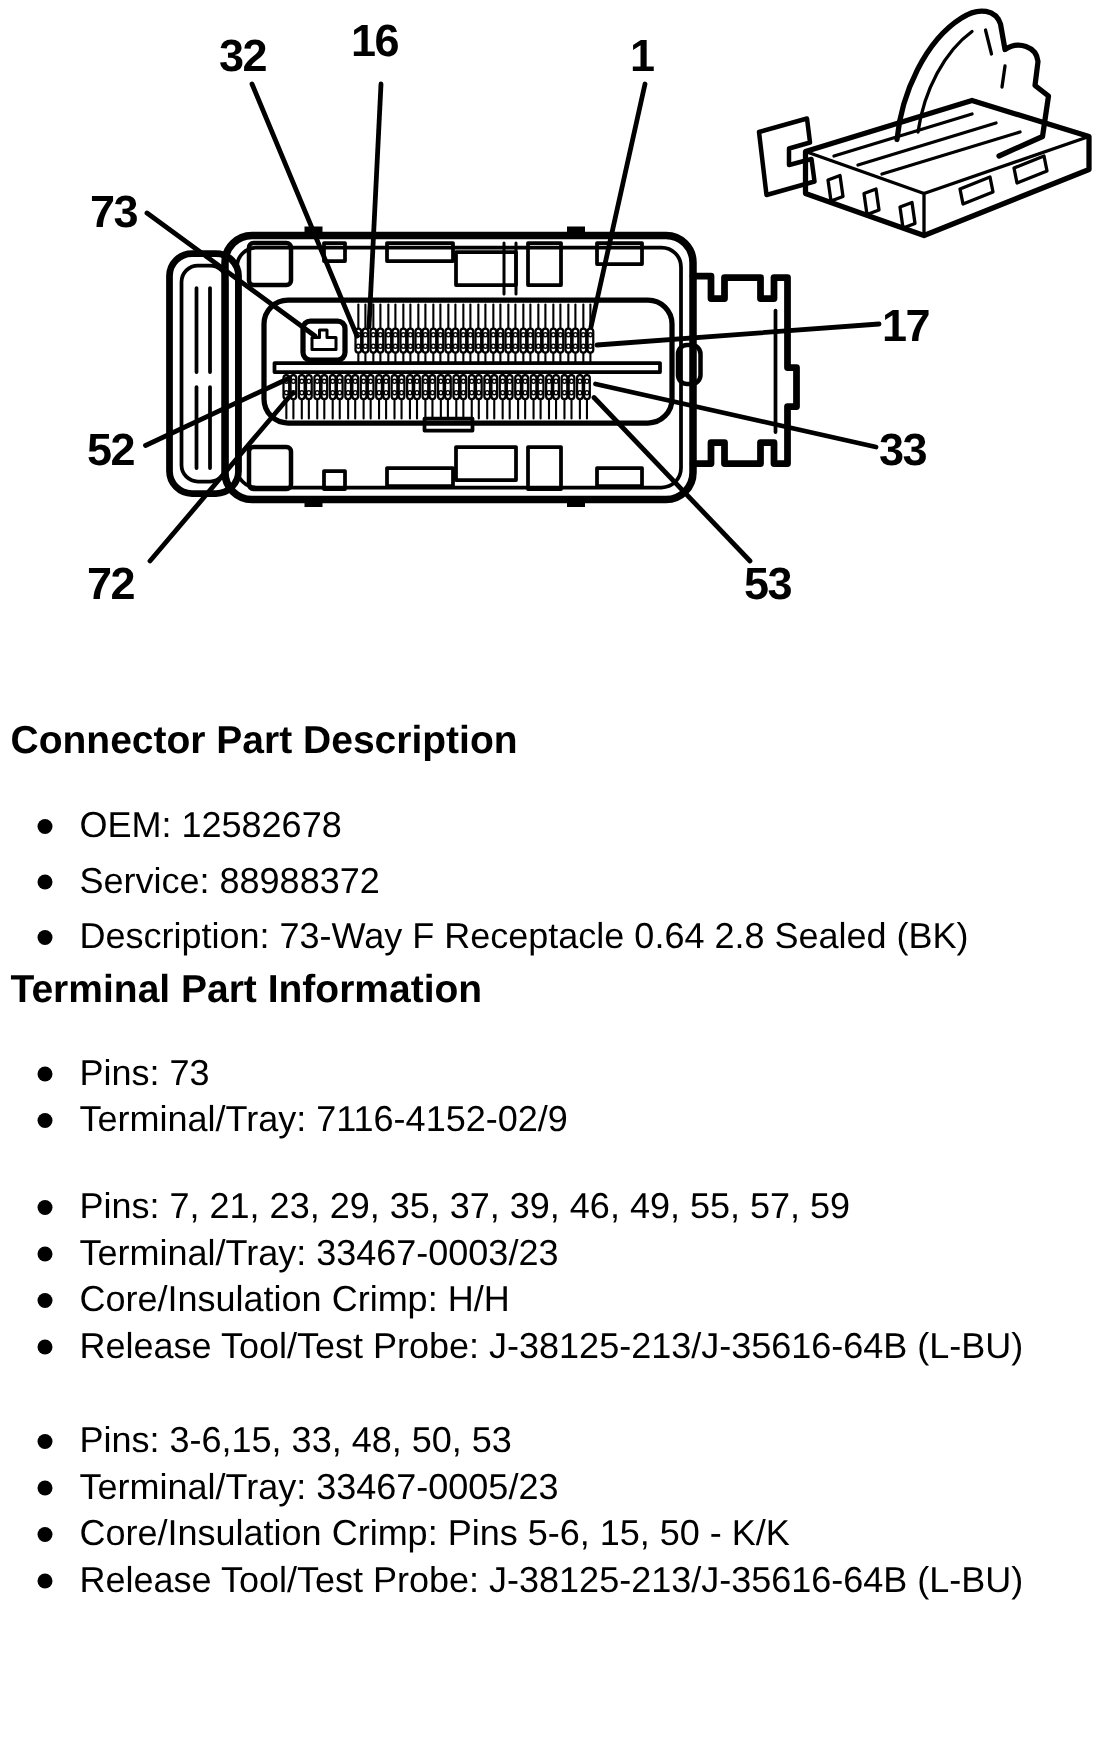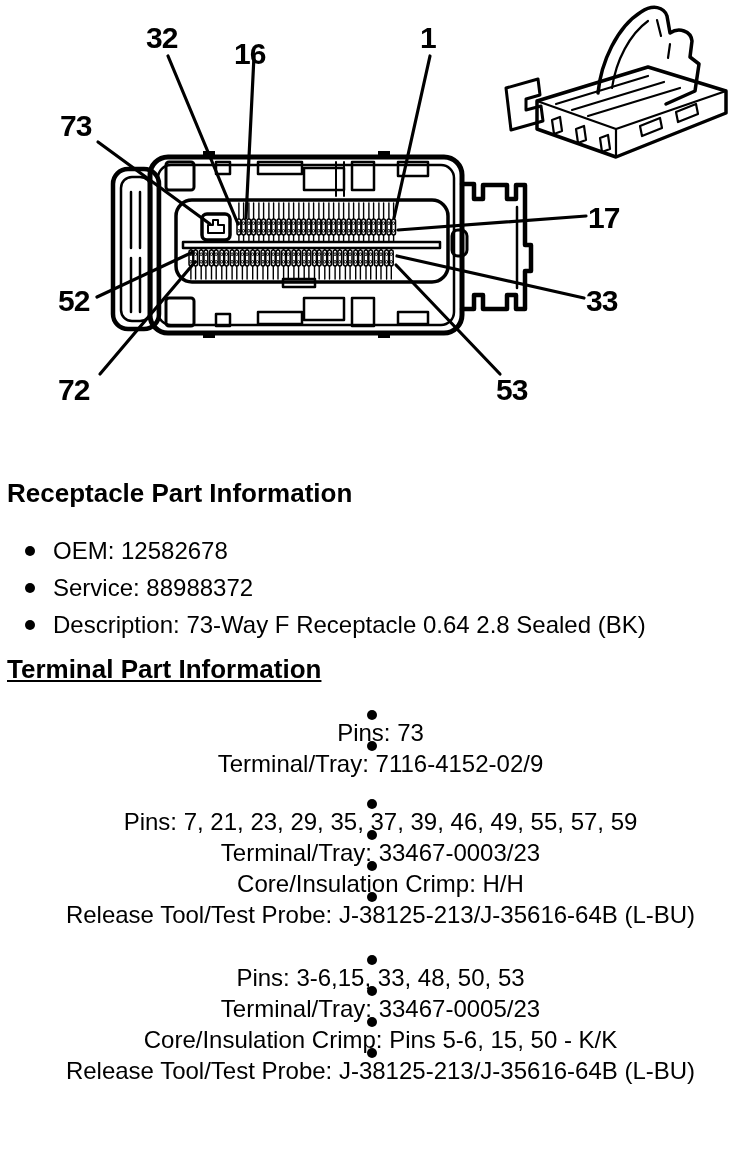--- a/index.html
+++ b/index.html
@@ -11,40 +11,40 @@
   .page { position:relative; width:736px; height:1168px; background:#fff; }
 
   
   .diagram-area { position:relative; width:620px; height:460px; }
   .diagram-area svg { display:block; width:736px; height:460px; }
   .callout {
     position:absolute; font-weight:bold; font-size:30px; line-height:32px;
     letter-spacing:-1px; color:#000; white-space:nowrap;
   }
   .co-32 { left:146px; top:22px; }
-  .co-16 { left:234px; top:38px; }
+  .co-16 { left:234px; top:12px; }
   .co-1  { left:420px; top:22px; }
-  .co-73 { left:60px;  top:110px; }
+  .co-73 { left:60px;  top:126px; }
   .co-17 { left:588px; top:202px; }
   .co-33 { left:586px; top:285px; }
   .co-52 { left:58px;  top:285px; }
   .co-72 { left:58px;  top:374px; }
   .co-53 { left:496px; top:374px; }
 
   
   h1.sec {
     margin-left:7px; font-size:26px; line-height:30px; font-weight:bold; color:#000;
   }
   #h-connector { margin-top:18px; }
-  #h-terminal  { margin-top:11px;text-decoration:underline; }
+  #h-terminal  { margin-top:1px; }
   ul.blist { list-style:none; padding-left:25px; }
   ul.blist li { display:flex; align-items:center; }
   ul.clist { margin-top:24px; }
   ul.clist li { height:37px;align-items:center; }
-  ul.glist li { height:31px;flex-direction:column; }
+  ul.glist li { height:31px; }
   ul.g1 { margin-top:26px; }
   ul.g2 { margin-top:27px; }
   ul.g3 { margin-top:32px; }
   .bullet {
     width:10px; height:10px; border-radius:50%; background:#000;
     margin-right:18px; flex:0 0 auto;
   }
   .txt { font-size:24px; line-height:26px; white-space:nowrap; }
 </style>
 </head>
@@ -506,21 +506,21 @@
     <span class="callout co-16">16</span>
     <span class="callout co-1">1</span>
     <span class="callout co-73">73</span>
     <span class="callout co-17">17</span>
     <span class="callout co-33">33</span>
     <span class="callout co-52">52</span>
     <span class="callout co-72">72</span>
     <span class="callout co-53">53</span>
   </div>
 
-  <h1 class="sec" id="h-connector">Receptacle Part Information</h1>
+  <h1 class="sec" id="h-connector">Connector Part Description</h1>
 
   <ul class="blist clist">
     <li>
         <span class="bullet"></span>
         <span class="txt">OEM: 12582678</span>
       </li>
     <li>
         <span class="bullet"></span>
         <span class="txt">Service: 88988372</span>
       </li>

